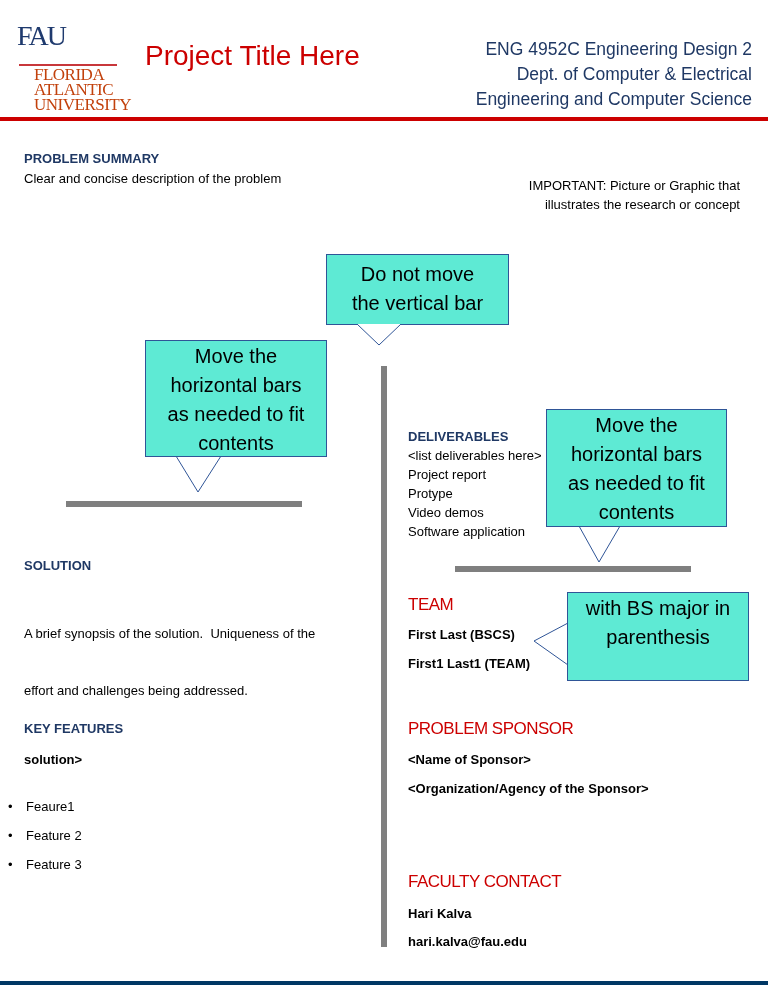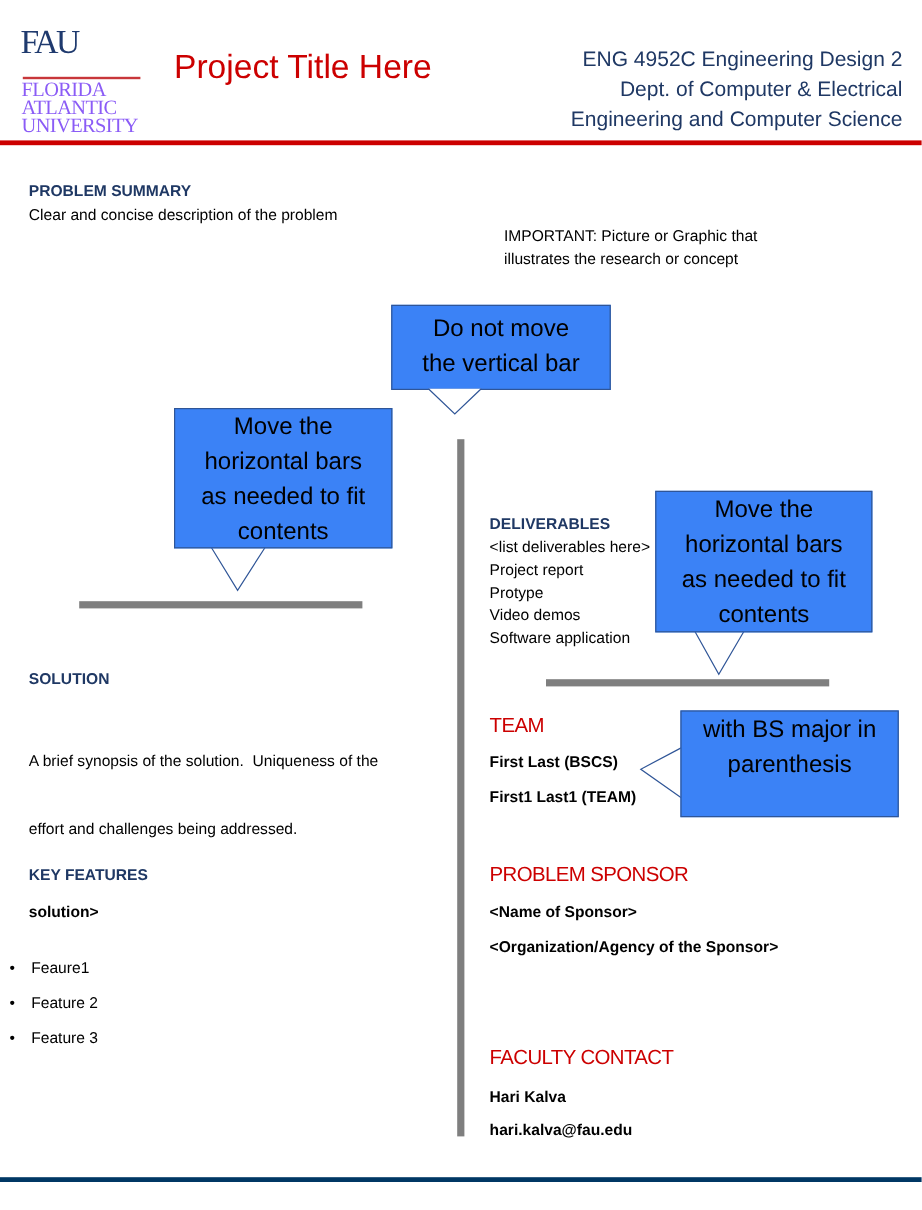--- a/index.html
+++ b/index.html
@@ -4,35 +4,35 @@
 <style>
   html, body { margin: 0; padding: 0; background: #ffffff; }
   body { width: 768px; height: 1008px; position: relative; overflow: hidden;
          font-family: "Liberation Sans", sans-serif; color: #000; }
   .abs { position: absolute; }
   
   .logo { left: 17px; top: 14px; width: 104px; height: 100px; }
   .logo .fau { position:absolute; left:0; top:0; width:102px; font-family:"Liberation Serif", serif;
                font-size:28px; line-height:44px; color:#1f3a6e; letter-spacing:-2px; }
   .logo .rule { position:absolute; left:2px; top:50px; width:98px; height:2px; background:#c8373b; }
-  .logo .uni { position:absolute; left:1px; top:53px; font-family:"Liberation Serif", serif;
-               color:#8b5cf6; font-size:17px; line-height:15px; letter-spacing:-0.5px; }
+  .logo .uni { position:absolute; left:17px; top:53px; font-family:"Liberation Serif", serif;
+               color:#c2410c; font-size:17px; line-height:15px; letter-spacing:-0.5px; }
   .proj-title { left: 145px; top: 40px; font-size: 28px; color: #cc0000; }
   .course { right: 16px; top: 37px; text-align: right; font-size: 17.5px; line-height: 25px; color: #1f3864; }
   .red-rule { left: 0; top: 117px; width: 768px; height: 4px; background: #cc0000; }
   .navy-rule { left: 0; top: 981px; width: 768px; height: 4px; background: #003764; }
   
   .h-navy { color: #1f3864; font-weight: bold; font-size: 13px; }
   .h-red  { color: #cc0000; font-size: 17px; letter-spacing: -0.5px; }
   .body-txt { font-size: 13px; line-height: 19px; color: #000; }
   .bold-txt { font-size: 13px; font-weight: bold; color: #000; }
   .vbar { left: 381px; top: 366px; width: 6px; height: 581px; background: #7f7f7f; }
   .hbar { height: 6px; background: #7f7f7f; }
   
-  .callout { position: absolute; background: #3b82f6; border: 1px solid #2f5597; box-sizing: border-box;
+  .callout { position: absolute; background: #5eead4; border: 1px solid #2f5597; box-sizing: border-box;
              text-align: center; font-size: 20px; line-height: 29px; color: #000; }
   svg.tail { position: absolute; overflow: visible; }
   ul.features { list-style: none; margin: 0; padding: 0; }
   ul.features li { position: relative; padding-left: 18px; font-size: 13px; height: 29px; line-height: 19px; }
   ul.features li::before { content: "\2022"; position: absolute; left: 0; top: 0; }
 </style>
 </head>
 <body>
 
 <div class="abs logo">
@@ -48,21 +48,21 @@
 <div class="abs course">
   <div>ENG 4952C Engineering Design 2</div>
   <div>Dept. of Computer &amp; Electrical</div>
   <div>Engineering and Computer Science</div>
 </div>
 <div class="abs red-rule"></div>
 
 <div class="abs h-navy" style="left:24px; top:151px;">PROBLEM SUMMARY</div>
 <div class="abs body-txt" style="left:24px; top:169px;">Clear and concise description of the problem</div>
 
-<div class="abs body-txt" style="left:420px; width:320px; top:187px; text-align:left;">
+<div class="abs body-txt" style="left:420px; width:320px; top:176px; text-align:right;">
   <div>IMPORTANT: Picture or Graphic that</div>
   <div>illustrates the research or concept</div>
 </div>
 
 <div class="abs vbar"></div>
 
 <div class="callout" style="left:326px; top:254px; width:183px; height:71px; padding-top:5px;">
   <div>Do not move</div>
   <div>the vertical bar</div>
 </div>

